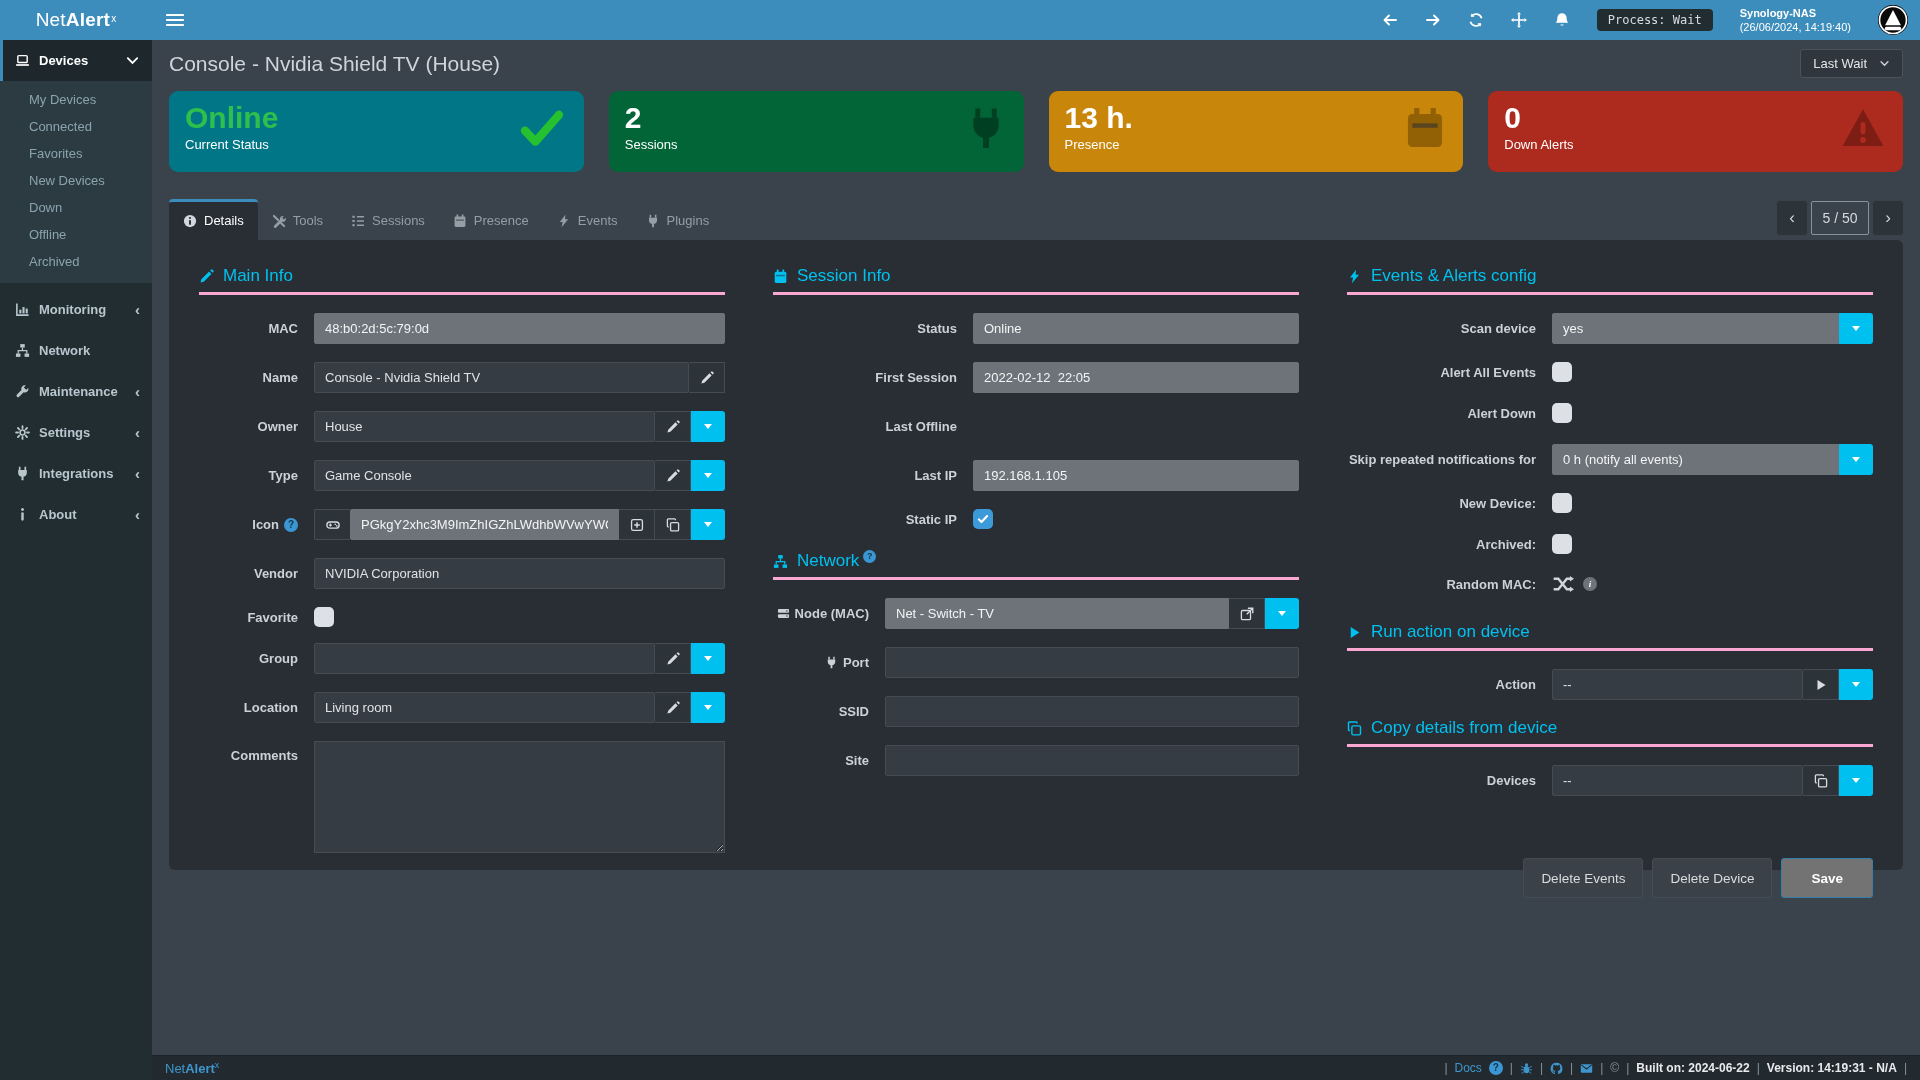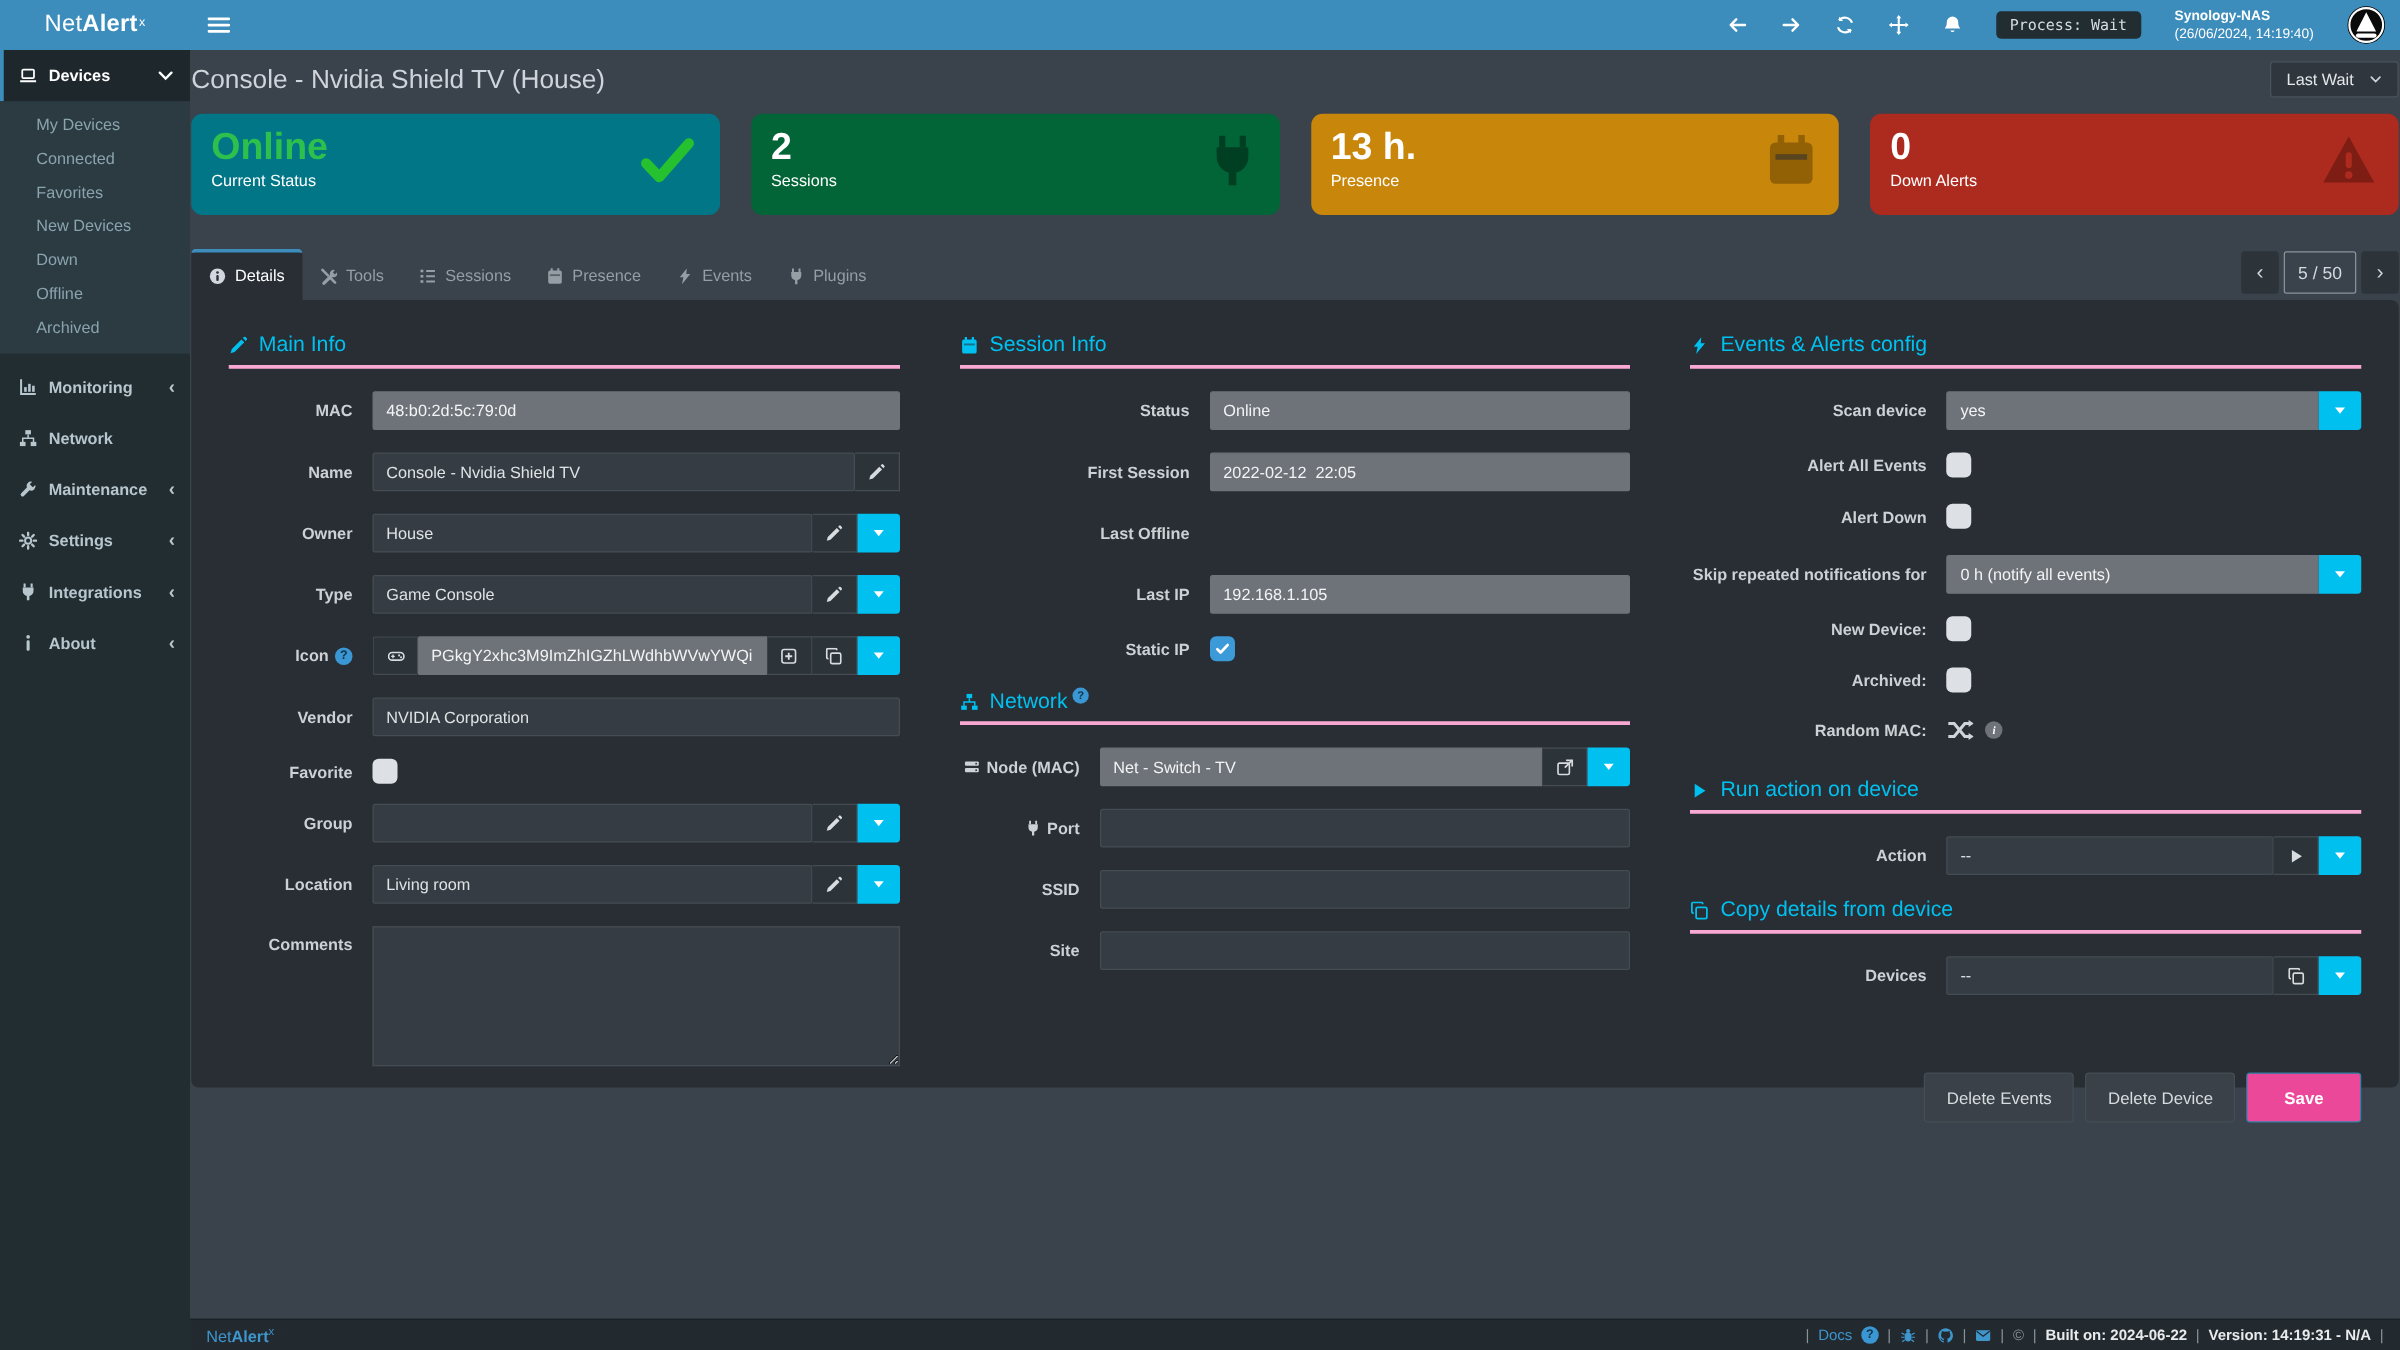--- a/index.html
+++ b/index.html
@@ -39,21 +39,21 @@
   .f-brand { color:#3f96cd; font-size:13px; cursor:pointer; }
   .f-brand b { font-weight:700; }
   .f-brand sup { font-size:9px; }
   .f-right { display:flex; align-items:center; gap:7px; }
   .f-right .lnk { color:#3f96cd; cursor:pointer; }
   .f-right .ic { width:13px; height:13px; color:#3f96cd; cursor:pointer; }
   .f-strong { color:#e8eaec; font-weight:700; }
   .qbadge { display:inline-block; width:14px; height:14px; border-radius:50%; background:#3b97d3; color:#10344a; font-size:10px; font-weight:700; line-height:14px; text-align:center; }
 
   
-  .content { position:absolute; left:152px; top:40px; right:0; bottom:25px; padding:0 1px; overflow:hidden; }
+  .content { position:absolute; left:152px; top:40px; right:0; bottom:25px; padding:0 17px; overflow:hidden; }
   .content-header { display:flex; align-items:center; justify-content:space-between; padding:9px 0 13px; }
   .page-title { font-size:21px; font-weight:400; color:#cfd4da; }
   .period-btn { display:flex; align-items:center; gap:12px; height:29px; background:#2f363d; border:1px solid #4a525a; border-radius:3px; color:#e4e7ea; font-size:13px; padding:0 12px; cursor:pointer; }
   .period-btn .ic { width:11px; height:11px; color:#cfd4d8; }
 
   
   .cards { display:grid; grid-template-columns:repeat(4,1fr); gap:25px; }
   .card { height:81px; border-radius:9px; padding:9px 16px; position:relative; color:#fff; cursor:pointer; }
   .card-value { font-size:30px; font-weight:700; line-height:36px; }
   .card-label { font-size:13px; margin-top:1px; }
@@ -105,21 +105,21 @@
   .cb.checked { background:#3c9ad9; }
   .cb .ic { width:12px; height:12px; color:#fff; }
 
   .shuffle-wrap { display:flex; align-items:center; gap:9px; }
   .shuffle-wrap .ic { width:22px; height:22px; color:#cfd4d8; cursor:pointer; }
   .ibadge { width:14px; height:14px; border-radius:50%; background:#6e7379; color:#fff; font-size:9px; font-style:italic; font-weight:700; line-height:14px; text-align:center; font-family:"Liberation Serif",serif; }
 
   .btn-row { display:flex; justify-content:flex-end; gap:9px; margin-top:44px; }
   .btn { height:40px; border-radius:3px; font-size:13.5px; font-family:"Liberation Sans",sans-serif; cursor:pointer; }
   .btn.gray { background:#3a4149; border:1px solid #454c53; color:#d8dcdf; padding:0 17px; }
-  .btn.primary { background:#ec4899; border:1px solid #367fa9; color:#fff; font-weight:700; padding:0 29px; }
+  .btn.primary { background:#737373; border:1px solid #367fa9; color:#fff; font-weight:700; padding:0 29px; }
   .mt8 { margin-top:8px; }
   .mt12 { margin-top:12px; }
 </style>
 </head>
 <body>
 
 <svg width="0" height="0" style="position:absolute">
   <defs>
     <symbol id="i-laptop" viewBox="0 0 16 16">
         <rect x="3" y="2.8" width="10" height="7.4" rx="1" stroke="currentColor" stroke-width="1.5" fill="none"></rect>

